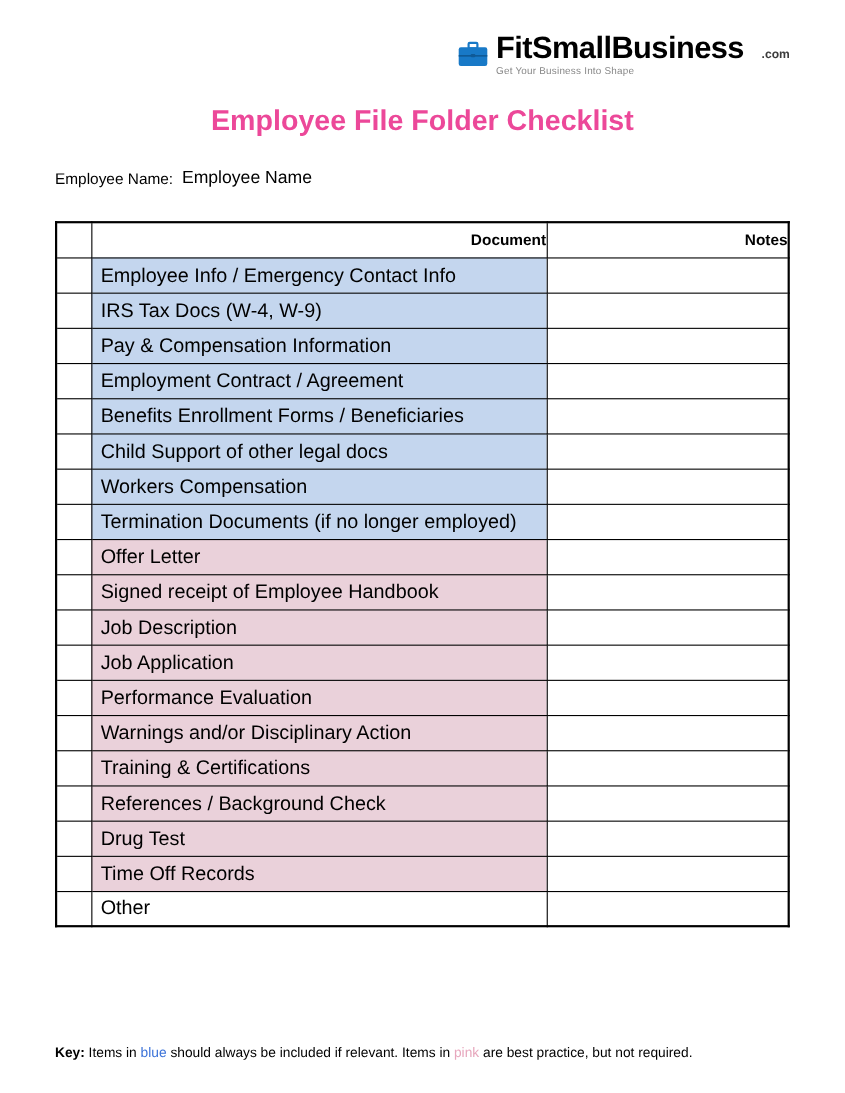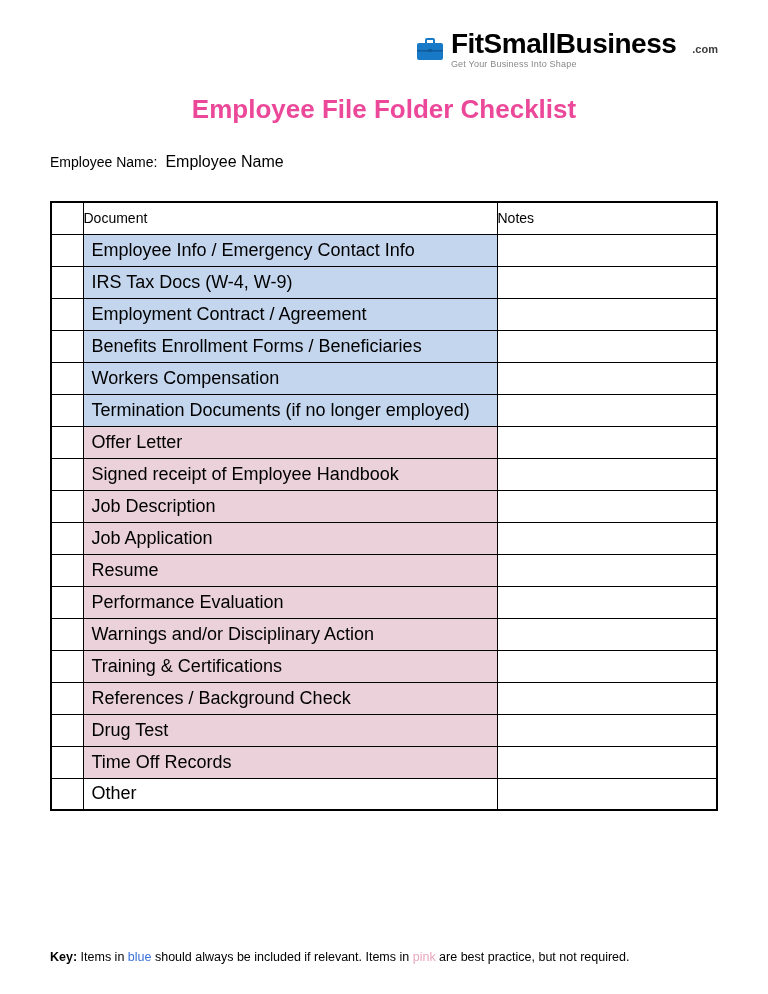--- a/index.html
+++ b/index.html
@@ -62,23 +62,23 @@
       width: 100%;
       border-collapse: collapse;
       border: 2px solid #000;
     }
     table.checklist th, table.checklist td {
       border: 1px solid #000;
       height: 32px;
       vertical-align: middle;
     }
     table.checklist th {
-      font-weight: 400;
+      font-weight: 700;
       background: #fff;
-      text-align: left;
+      text-align: right;
       font-size: 14px;
       margin-left: 32px;
     }
     table.checklist td { font-size: 18px; }
     col.col-check { width: 32px; }
     col.col-doc   { width: auto; }
     col.col-notes { width: 220px; }
     td.doc-cell { padding-left: 8px; }
     td.check-cell { background: #fff; }
     td.notes-cell { background: #fff; }
@@ -146,30 +146,40 @@
         <td class="doc-cell cat-blue">Employee Info / Emergency Contact Info</td>
         <td class="notes-cell"></td>
       </tr>
       <tr>
         <td class="check-cell"></td>
         <td class="doc-cell cat-blue">IRS Tax Docs (W-4, W-9)</td>
         <td class="notes-cell"></td>
       </tr>
       <tr>
         <td class="check-cell"></td>
+        <td class="doc-cell cat-blue">Pay &amp; Compensation Information</td>
+        <td class="notes-cell"></td>
+      </tr>
+      <tr>
+        <td class="check-cell"></td>
         <td class="doc-cell cat-blue">Employment Contract / Agreement</td>
         <td class="notes-cell"></td>
       </tr>
       <tr>
         <td class="check-cell"></td>
         <td class="doc-cell cat-blue">Benefits Enrollment Forms / Beneficiaries</td>
         <td class="notes-cell"></td>
       </tr>
       <tr>
         <td class="check-cell"></td>
+        <td class="doc-cell cat-blue">Child Support of other legal docs</td>
+        <td class="notes-cell"></td>
+      </tr>
+      <tr>
+        <td class="check-cell"></td>
         <td class="doc-cell cat-blue">Workers Compensation</td>
         <td class="notes-cell"></td>
       </tr>
       <tr>
         <td class="check-cell"></td>
         <td class="doc-cell cat-blue">Termination Documents (if no longer employed)</td>
         <td class="notes-cell"></td>
       </tr>
       <tr>
         <td class="check-cell"></td>
@@ -182,25 +192,20 @@
         <td class="notes-cell"></td>
       </tr>
       <tr>
         <td class="check-cell"></td>
         <td class="doc-cell cat-pink">Job Description</td>
         <td class="notes-cell"></td>
       </tr>
       <tr>
         <td class="check-cell"></td>
         <td class="doc-cell cat-pink">Job Application</td>
-        <td class="notes-cell"></td>
-      </tr>
-      <tr>
-        <td class="check-cell"></td>
-        <td class="doc-cell cat-pink">Resume</td>
         <td class="notes-cell"></td>
       </tr>
       <tr>
         <td class="check-cell"></td>
         <td class="doc-cell cat-pink">Performance Evaluation</td>
         <td class="notes-cell"></td>
       </tr>
       <tr>
         <td class="check-cell"></td>
         <td class="doc-cell cat-pink">Warnings and/or Disciplinary Action</td>

